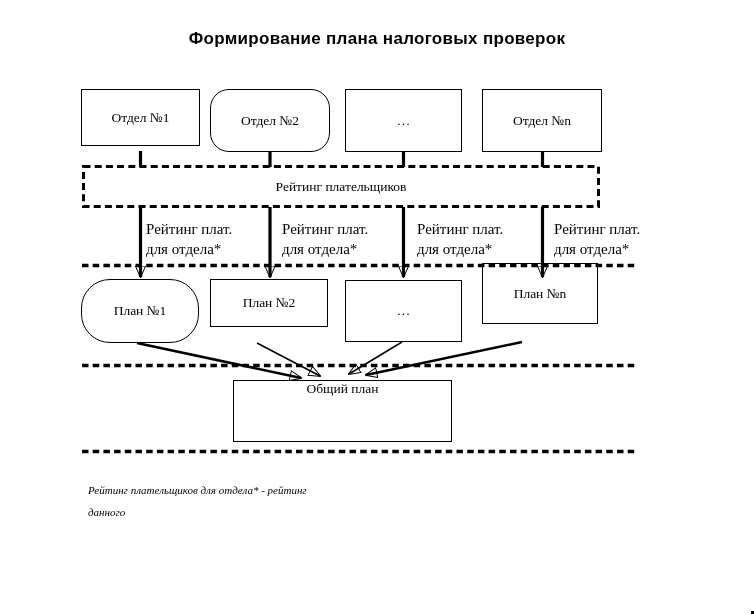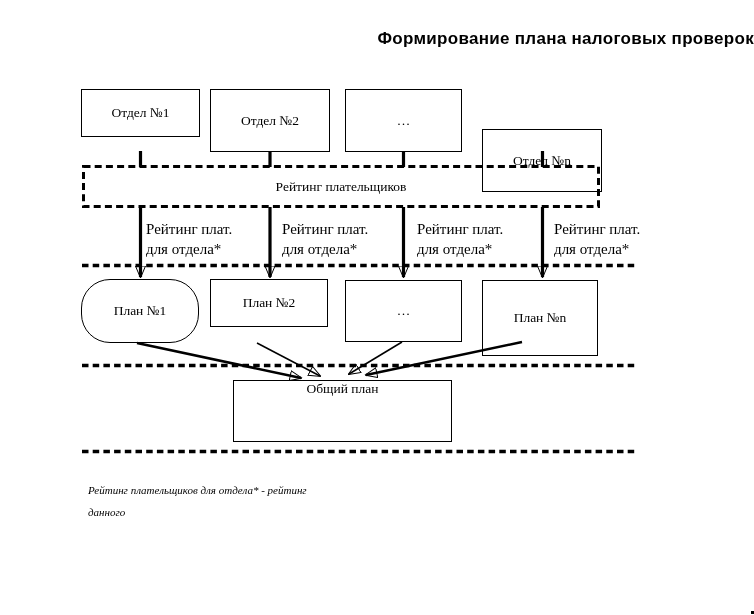--- a/index.html
+++ b/index.html
@@ -9,45 +9,45 @@
     height: 615px;
     background: #ffffff;
     overflow: hidden;
     font-family: "Liberation Serif", serif;
     color: #000000;
   }
   .title {
     position: absolute;
     left: 0; top: 29px;
     width: 754px;
-    text-align: right;
+    text-align: center;
     font-family: "Liberation Sans", sans-serif;
     font-weight: bold;
     font-size: 17px;
     letter-spacing: 0.3px;
   }
   .box {
     position: absolute;
     border: 1.4px solid #000000;
     background: #ffffff;
     display: flex;
     align-items: center;
     justify-content: center;
     font-size: 13.5px;
     box-sizing: border-box;
     text-align: center;
   }
-  .dept1 { left: 81px;  top: 89px;  width: 119px; height: 48px; }
-  .dept2 { left: 210px; top: 89px;  width: 120px; height: 63px; }
+  .dept1 { left: 81px;  top: 89px;  width: 119px; height: 57px; }
+  .dept2 { left: 210px; top: 89px;  width: 120px; height: 63px; border-radius: 19px; }
   .dept3 { left: 345px; top: 89px;  width: 117px; height: 63px; }
-  .dept4 { left: 482px; top: 89px;  width: 120px; height: 63px; margin-top: 40px; }
+  .dept4 { left: 482px; top: 89px;  width: 120px; height: 63px; }
   .plan1 { left: 81px;  top: 279px; width: 118px; height: 64px; border-radius: 29px; }
   .plan2 { left: 210px; top: 279px; width: 118px; height: 48px; }
   .plan3 { left: 345px; top: 280px; width: 117px; height: 62px; }
-  .plan4 { left: 482px; top: 280px; width: 116px; height: 76px; }
+  .plan4 { left: 482px; top: 263px; width: 116px; height: 61px; }
   .total { left: 233px; top: 380px; width: 219px; height: 62px; align-items: flex-start; }
   .ratings-text {
     position: absolute;
     left: 82px; top: 165px;
     width: 518px; height: 43px;
     display: flex;
     align-items: center;
     justify-content: center;
     font-size: 13.5px;
   }

